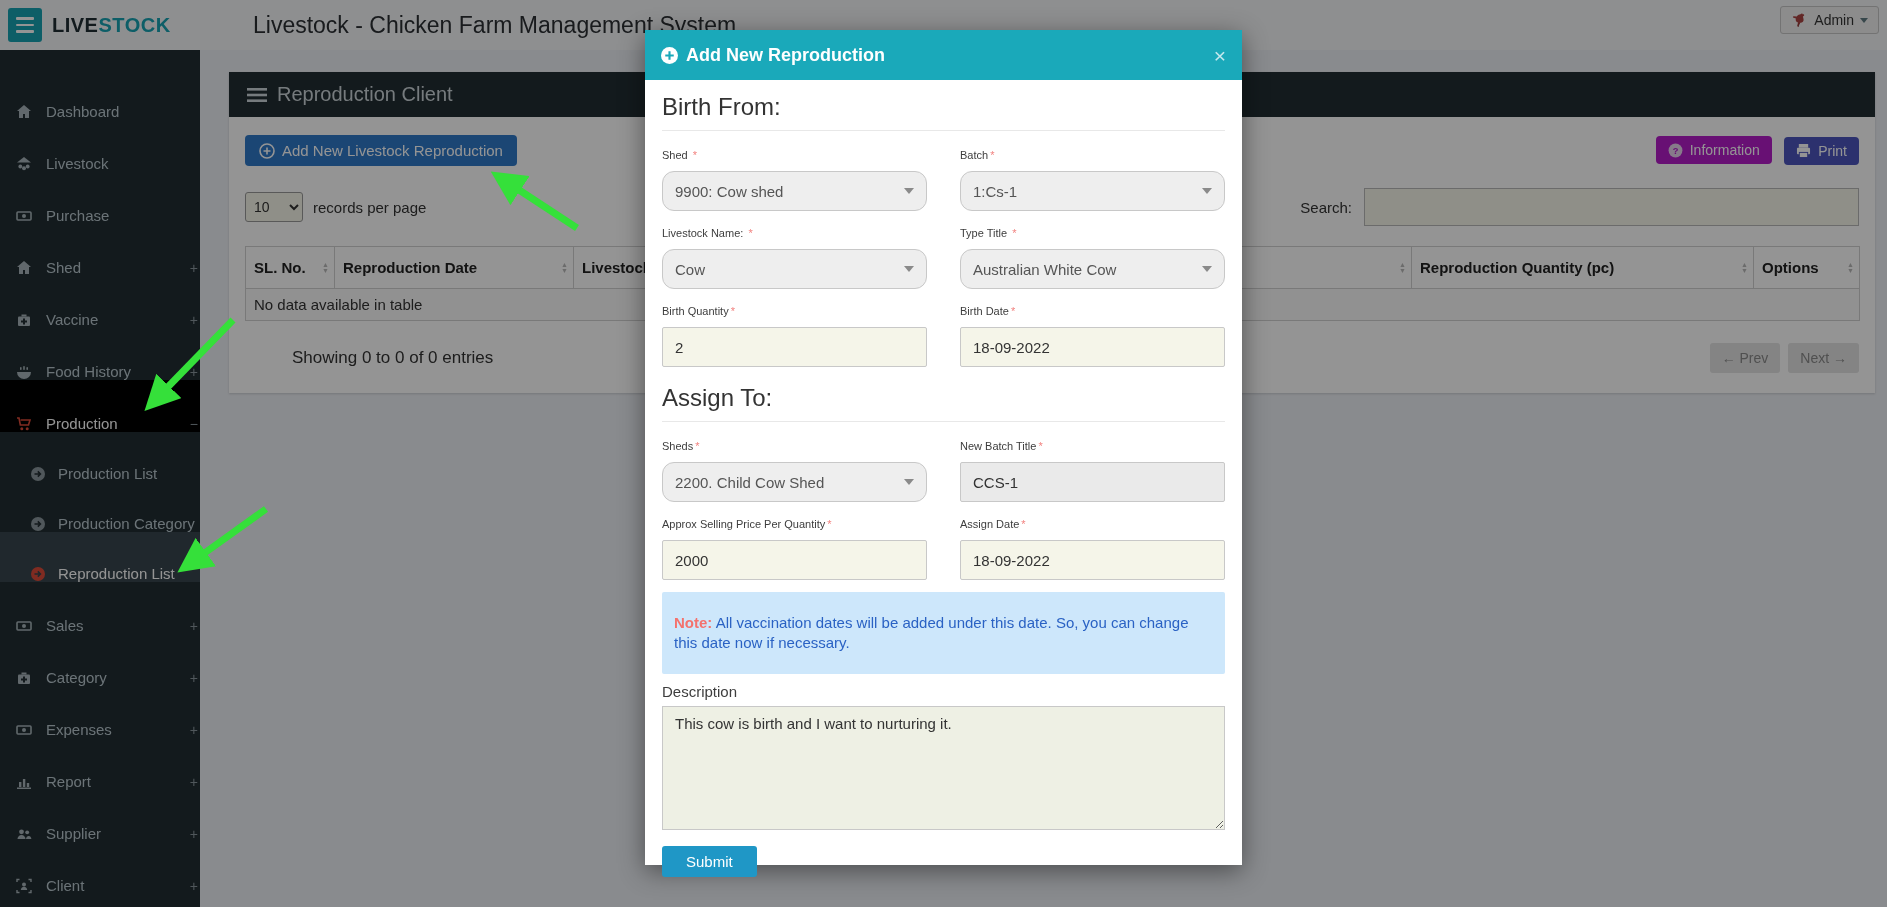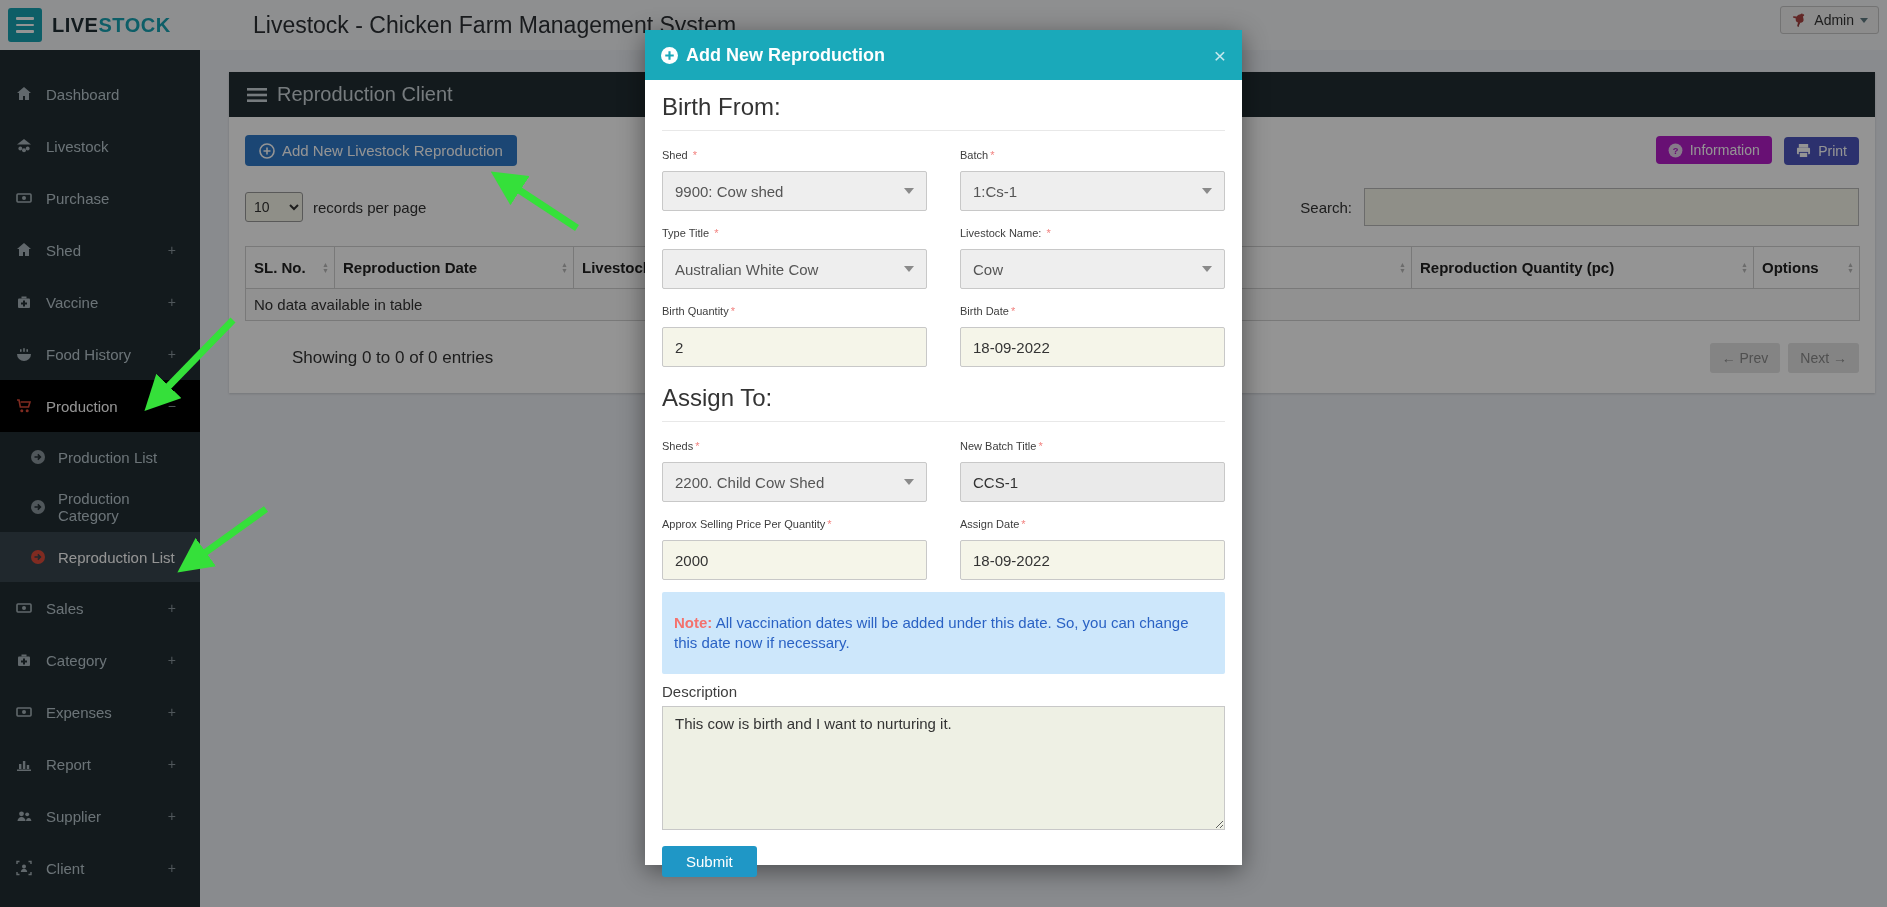--- a/index.html
+++ b/index.html
@@ -14,21 +14,21 @@
   .logo-text { margin-left:10px; font-size:20px; font-weight:bold; letter-spacing:.5px; }
   .logo-text .l1 { color:#1f2d33; } .logo-text .l2 { color:#17a2b2; }
   .app-title { position:absolute; left:253px; top:0; line-height:50px; font-size:23px; color:#2b2f33; }
   .admin-box { position:absolute; right:8px; top:6px; height:28px; padding:0 10px; background:#f1f1f1; border:1px solid #c6c6c6; border-radius:3px; display:flex; align-items:center; gap:6px; cursor:pointer; }
   .admin-box span { font-size:14px; color:#333; }
   .caret { width:0; height:0; border-left:4px solid transparent; border-right:4px solid transparent; border-top:5px solid #5f7a82; }
 
   
   .sidebar { position:absolute; left:0; top:50px; width:200px; height:857px; background:#222d32; z-index:1; }
   .snav { padding-top:18px; }
-  .sn-item { height:52px; display:flex; align-items:center; padding:0 24px 0 16px; color:#b8c7ce; cursor:pointer; }
+  .sn-item { height:52px; display:flex; align-items:flex-end; padding:0 2px 0 16px; color:#b8c7ce; cursor:pointer; }
   .sn-item .sn-ico { width:18px; height:16px; margin-right:12px; color:#a7b4ba; flex:none; display:flex; align-items:center; }
   .sn-item .sn-label { font-size:15px; }
   .sn-item .sn-plus { margin-left:auto; font-size:14px; color:#8a979d; }
   .sn-item.active { background:#000000; color:#ffffff; }
   .sn-item.active .sn-ico { color:#dd4b39; }
   .submenu .sn-item { height:50px; padding-left:30px; }
   .submenu .sn-ico { width:16px; }
   .submenu .sn-item.sub-active { background:#38464e; color:#fff; }
 
   
@@ -66,21 +66,21 @@
   .modal-header { height:50px; background:#1aa9ba; color:#fff; display:flex; align-items:center; padding:0 16px; }
   .modal-title { font-size:18px; font-weight:bold; display:flex; align-items:center; gap:8px; }
   .modal-close { margin-left:auto; color:rgba(255,255,255,.75); font-size:21px; cursor:pointer; line-height:1; }
   .modal-body { padding:12px 17px 0 17px; }
   .sec-h { font-size:24px; color:#333; font-weight:400; line-height:30px; padding-bottom:8px; border-bottom:1px solid #e8e8e8; margin-bottom:14px; }
   .sec-h.assign { margin-top:16px; }
   .mrow { display:flex; gap:33px; margin-bottom:12px; }
   .mcol { width:265px; }
   .flabel { font-size:11px; color:#3d3d3d; line-height:20px; margin-bottom:6px; }
   .star { color:#f2827f; margin-left:2px; }
-  .sel { height:40px; background:#eeeeee; border:1px solid #c8c8c8; border-radius:2px; display:flex; align-items:center; padding:0 12px; font-size:15px; color:#555; cursor:pointer; }
+  .sel { height:40px; background:#eeeeee; border:1px solid #c8c8c8; border-radius:12px; display:flex; align-items:center; padding:0 12px; font-size:15px; color:#555; cursor:pointer; }
   .sel .sel-caret { margin-left:auto; width:0; height:0; border-left:5px solid transparent; border-right:5px solid transparent; border-top:6px solid #8a8a8a; }
   .tinput { width:100%; height:40px; border:1px solid #c8c8c8; border-radius:2px; padding:0 12px; font-size:15px; color:#333; background:#f5f5e9; }
   .tinput.gray { background:#eaeaea; }
   .note { margin-top:10px; background:#cde7fb; border-radius:2px; padding:21px 12px; font-size:15px; line-height:20px; color:#2a62c4; }
   .note b { color:#f4726d; }
   .desc-label { margin-top:8px; font-size:15px; color:#3d3d3d; line-height:20px; }
   .desc-area { margin-top:4px; width:100%; height:124px; background:#eef0e4; border:1px solid #c8c8c8; padding:8px 12px; font-size:15px; color:#333; font-family:"Liberation Sans", sans-serif; resize:both; }
   .btn-submit { margin-top:12px; background:#1f97c6; border:none; border-radius:3px; color:#fff; font-size:15px; padding:7px 24px; cursor:pointer; }
 </style>
 </head>
@@ -405,33 +405,33 @@
           <div class="flabel"><span>Batch</span><span class="star">*</span></div>
           <div class="sel">
               <span>1:Cs-1</span>
               <span class="sel-caret"></span>
             </div>
         </div>
       </div>
 
       <div class="mrow">
         <div class="mcol">
+          <div class="flabel"><span>Livestock Name:</span> <span class="star">*</span></div>
+          <div class="sel">
+              <span>Cow</span>
+              <span class="sel-caret"></span>
+            </div>
+        </div>
+        <div class="mcol">
           <div class="flabel"><span>Type Title</span> <span class="star">*</span></div>
           <div class="sel">
               <span>Australian White Cow</span>
               <span class="sel-caret"></span>
             </div>
         </div>
-        <div class="mcol">
-          <div class="flabel"><span>Livestock Name:</span> <span class="star">*</span></div>
-          <div class="sel">
-              <span>Cow</span>
-              <span class="sel-caret"></span>
-            </div>
-        </div>
       </div>
 
       <div class="mrow">
         <div class="mcol">
           <div class="flabel"><span>Birth Quantity</span><span class="star">*</span></div>
           <input class="tinput" value="2" style="">
         </div>
         <div class="mcol">
           <div class="flabel"><span>Birth Date</span><span class="star">*</span></div>
           <input class="tinput" value="18-09-2022" style="">

